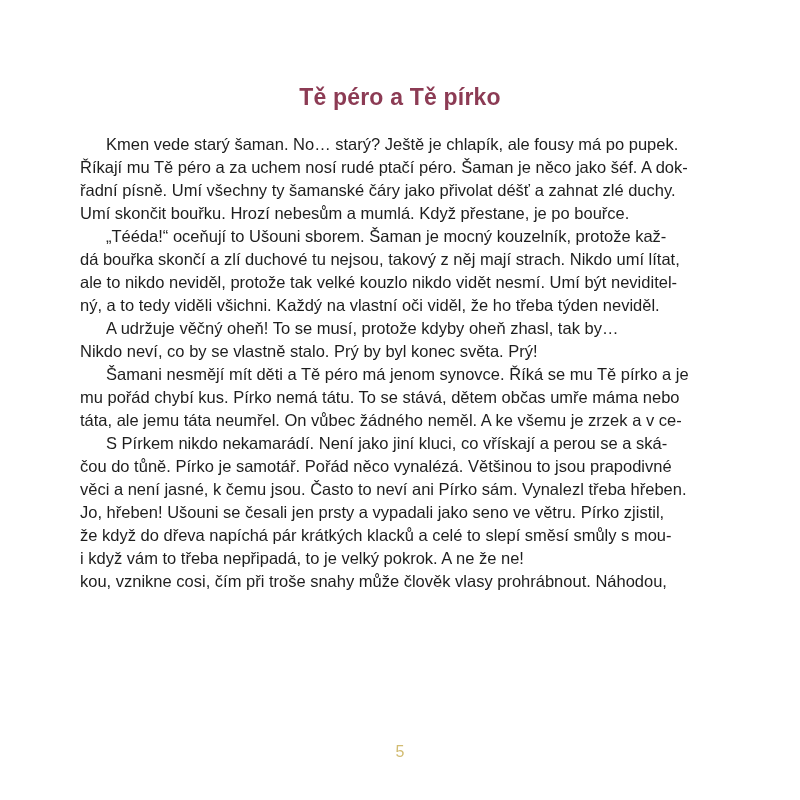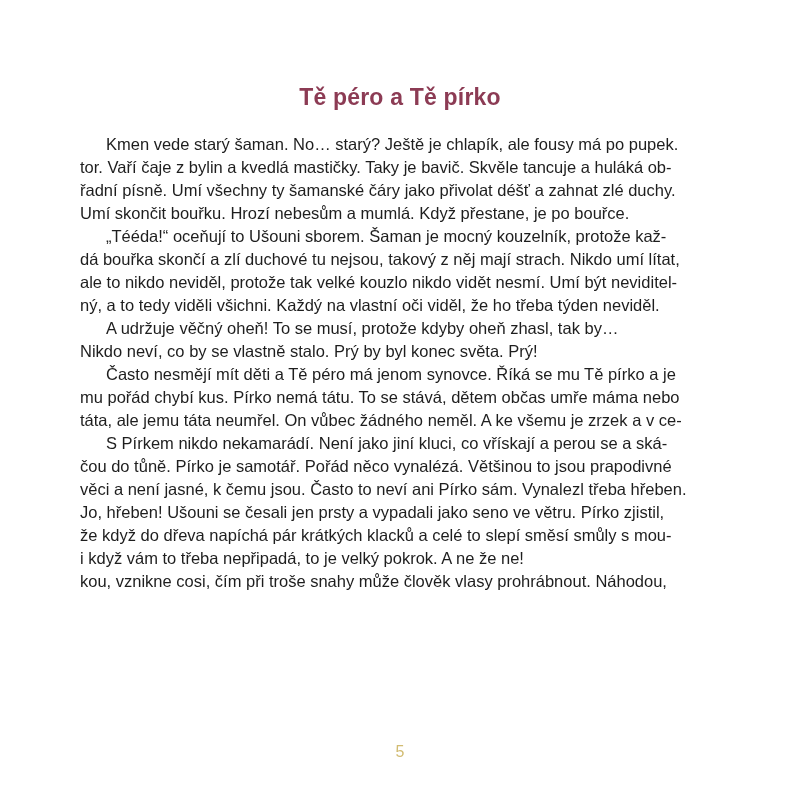--- a/index.html
+++ b/index.html
@@ -61,39 +61,39 @@
 <body>
 
 <div class="page">
 
   <h1 class="chapter-title">Tě péro a Tě pírko</h1>
 
   <div class="body-text">
 
     <div class="para">
       <div class="line indent">Kmen vede starý šaman. No… starý? Ještě je chlapík, ale fousy má po pupek.</div>
-      <div class="line">tor. Vaří čaje z bylin a kvedlá mastičky. Taky je bavič. Skvěle tancuje a huláká ob-</div>
+      <div class="line">Říkají mu Tě péro a za uchem nosí rudé ptačí péro. Šaman je něco jako šéf. A dok-</div>
       <div class="line">řadní písně. Umí všechny ty šamanské čáry jako přivolat déšť a zahnat zlé duchy.</div>
       <div class="line">Umí skončit bouřku. Hrozí nebesům a mumlá. Když přestane, je po bouřce.</div>
     </div>
 
     <div class="para">
       <div class="line indent">„Tééda!“ oceňují to Ušouni sborem. Šaman je mocný kouzelník, protože kaž-</div>
       <div class="line">dá bouřka skončí a zlí duchové tu nejsou, takový z něj mají strach. Nikdo umí lítat,</div>
       <div class="line">ale to nikdo neviděl, protože tak velké kouzlo nikdo vidět nesmí. Umí být neviditel-</div>
       <div class="line">ný, a to tedy viděli všichni. Každý na vlastní oči viděl, že ho třeba týden neviděl.</div>
     </div>
 
     <div class="para">
       <div class="line indent">A udržuje věčný oheň! To se musí, protože kdyby oheň zhasl, tak by…</div>
       <div class="line">Nikdo neví, co by se vlastně stalo. Prý by byl konec světa. Prý!</div>
     </div>
 
     <div class="para">
-      <div class="line indent">Často nesmějí mít děti a Tě péro má jenom synovce. Říká se mu Tě pírko a je</div>
+      <div class="line indent">Šamani nesmějí mít děti a Tě péro má jenom synovce. Říká se mu Tě pírko a je</div>
       <div class="line">mu pořád chybí kus. Pírko nemá tátu. To se stává, dětem občas umře máma nebo</div>
       <div class="line">táta, ale jemu táta neumřel. On vůbec žádného neměl. A ke všemu je zrzek a v ce-</div>
     </div>
 
     <div class="para">
       <div class="line indent">S Pírkem nikdo nekamarádí. Není jako jiní kluci, co vřískají a perou se a ská-</div>
       <div class="line">čou do tůně. Pírko je samotář. Pořád něco vynalézá. Většinou to jsou prapodivné</div>
       <div class="line">věci a není jasné, k čemu jsou. Často to neví ani Pírko sám. Vynalezl třeba hřeben.</div>
       <div class="line">Jo, hřeben! Ušouni se česali jen prsty a vypadali jako seno ve větru. Pírko zjistil,</div>
       <div class="line">že když do dřeva napíchá pár krátkých klacků a celé to slepí směsí smůly s mou-</div>

